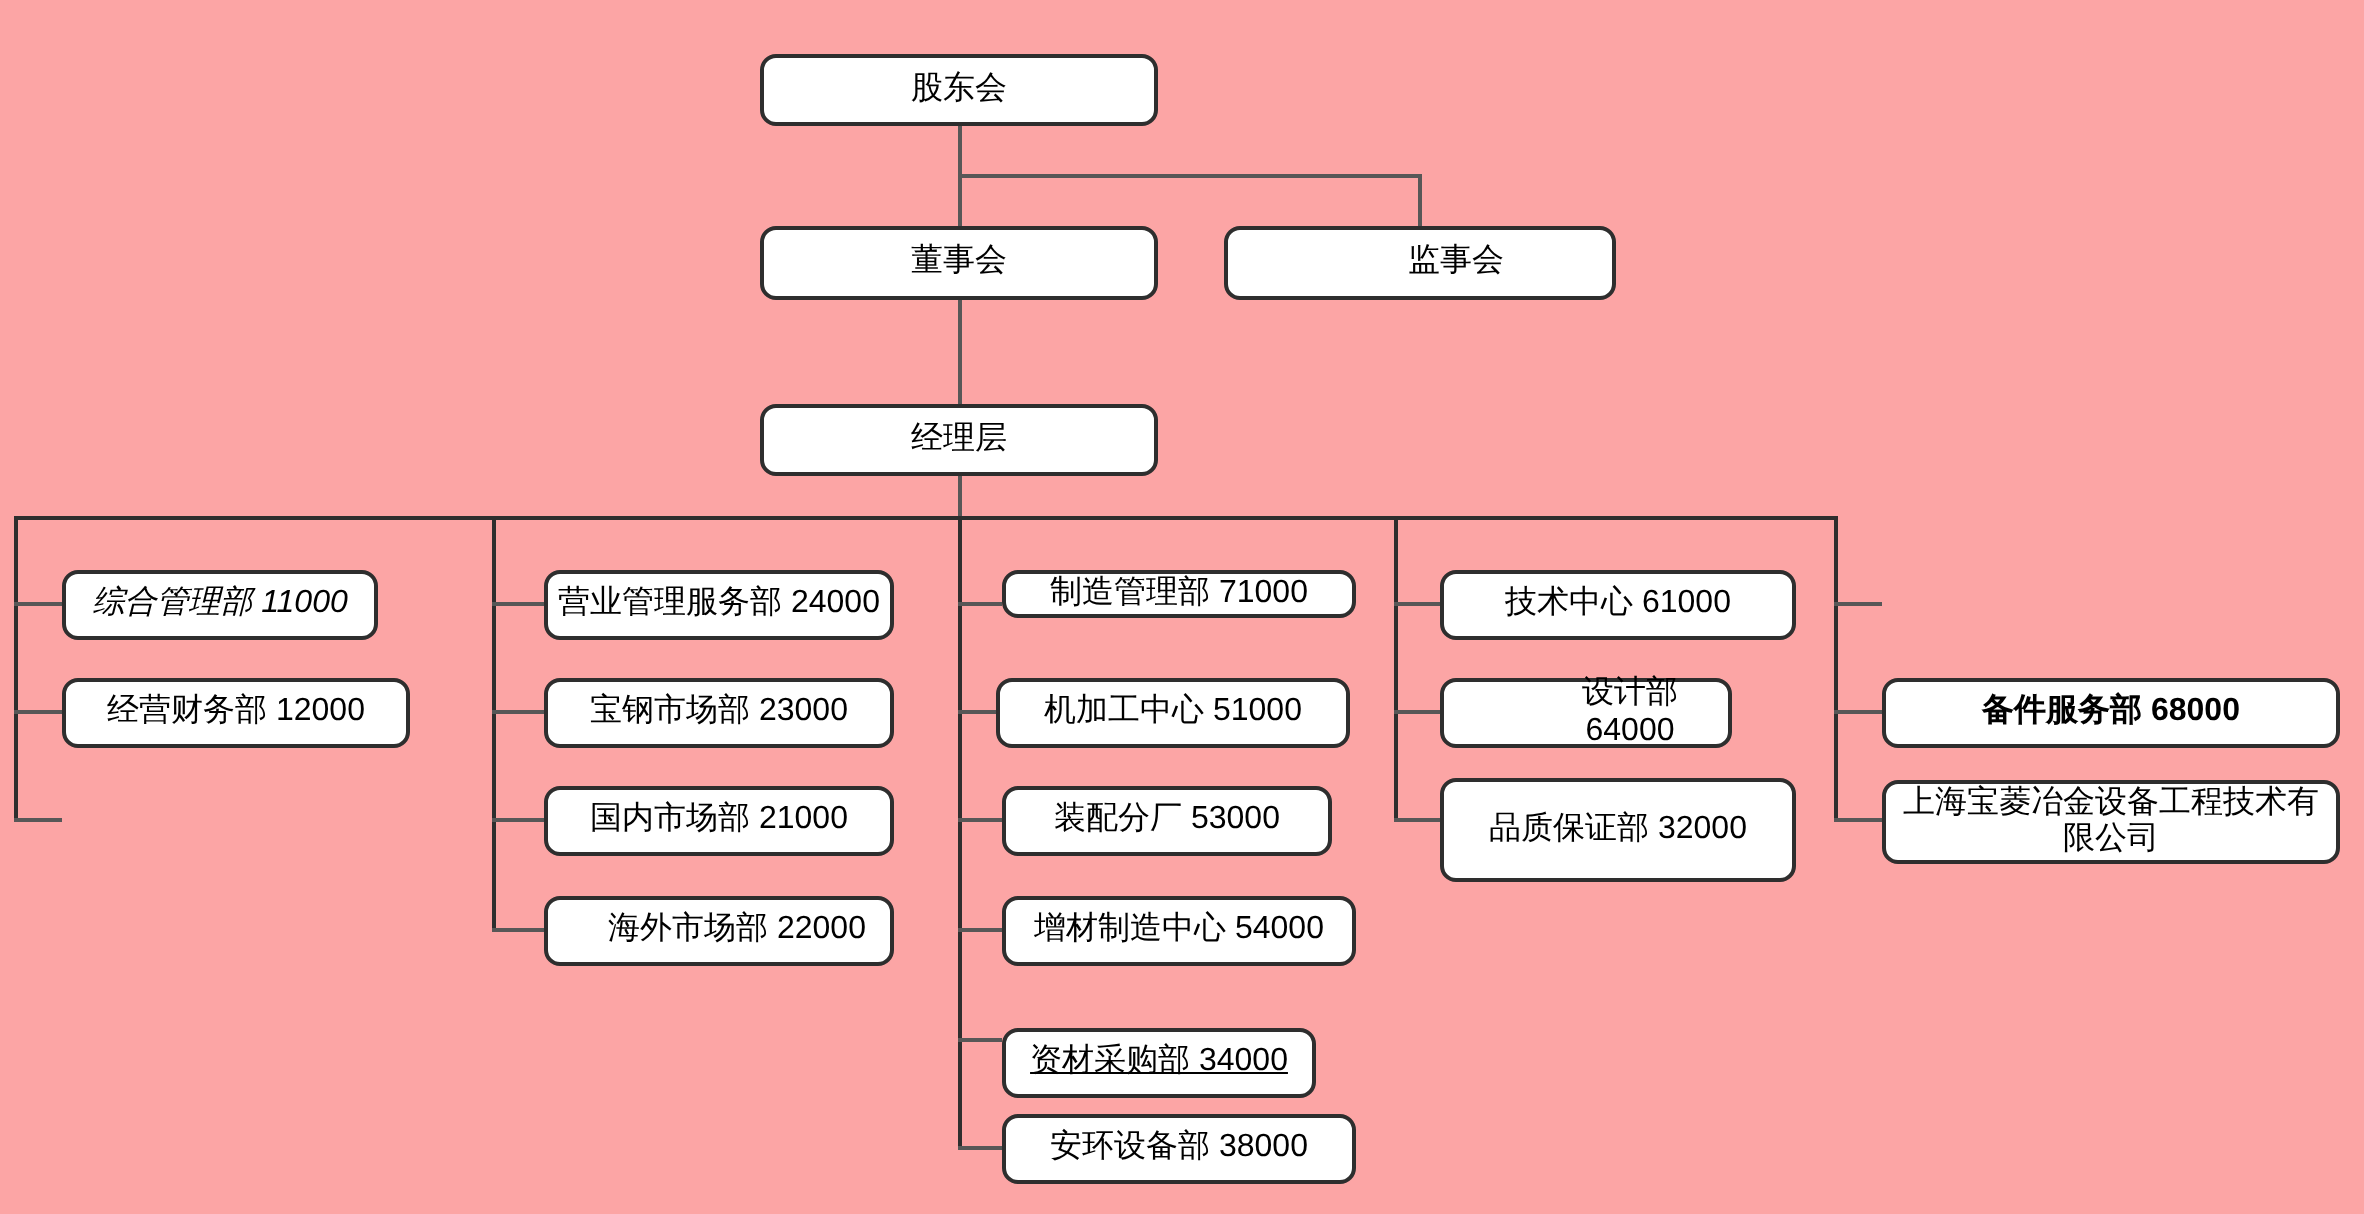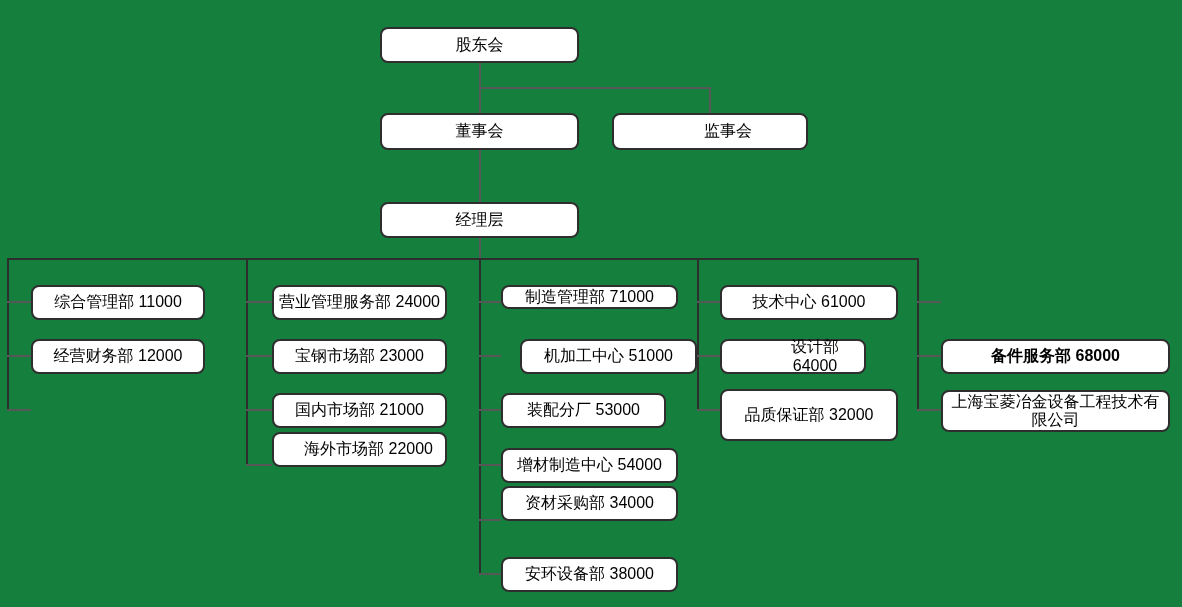--- a/index.html
+++ b/index.html
@@ -5,21 +5,21 @@
   html, body {
     margin: 0;
     padding: 0;
     background: #ffffff;
     font-family: "Liberation Sans", "DejaVu Sans", sans-serif;
   }
   #org-chart {
     position: relative;
     width: 1182px;
     height: 607px;
-    background: #15803d;
+    background: #fca5a5;
     overflow: hidden;
   }
   .node {
     position: absolute;
     box-sizing: border-box;
     background: #ffffff;
     border: 2px solid #2e2e2e;
     border-radius: 8px;
     display: flex;
     align-items: center;
@@ -61,43 +61,43 @@
 
   <div class="vl main-line" style="left:7px;   top:258px; height:153px;"></div>
   <div class="vl main-line" style="left:246px; top:258px; height:208px;"></div>
   <div class="vl main-line" style="left:479px; top:258px; height:317px;"></div>
   <div class="vl main-line" style="left:697px; top:258px; height:153px;"></div>
   <div class="vl main-line" style="left:917px; top:258px; height:153px;"></div>
 
   <div class="hl" style="left:7px; top:301px; width:24px;"></div>
   <div class="hl" style="left:7px; top:355px; width:24px;"></div>
   <div class="hl" style="left:7px; top:409px; width:24px;"></div>
-  <div class="node" style="left:31px; top:285px; width:174px; height:35px;">综合管理部 11000</div>
+  <div class="node" style="left:31px; top:285px; width:158px; height:35px;font-style:italic;">综合管理部 11000</div>
   <div class="node" style="left:31px; top:339px; width:174px; height:35px;">经营财务部 12000</div>
 
   <div class="hl" style="left:246px; top:301px; width:26px;"></div>
   <div class="hl" style="left:246px; top:355px; width:26px;"></div>
   <div class="hl" style="left:246px; top:409px; width:26px;"></div>
   <div class="hl" style="left:246px; top:464px; width:26px;"></div>
   <div class="node" style="left:272px; top:285px; width:175px; height:35px;">营业管理服务部 24000</div>
   <div class="node" style="left:272px; top:339px; width:175px; height:35px;">宝钢市场部 23000</div>
   <div class="node" style="left:272px; top:393px; width:175px; height:35px;">国内市场部 21000</div>
-  <div class="node" style="left:272px; top:432px; width:175px; height:35px;padding-left:22px;">海外市场部 22000</div>
+  <div class="node" style="left:272px; top:448px; width:175px; height:35px;padding-left:22px;">海外市场部 22000</div>
 
   <div class="hl" style="left:479px; top:301px; width:22px;"></div>
   <div class="hl" style="left:479px; top:355px; width:22px;"></div>
   <div class="hl" style="left:479px; top:409px; width:22px;"></div>
   <div class="hl" style="left:479px; top:464px; width:22px;"></div>
   <div class="hl" style="left:479px; top:519px; width:22px;"></div>
   <div class="hl" style="left:479px; top:573px; width:22px;"></div>
   <div class="node" style="left:501px; top:285px; width:177px; height:24px;">制造管理部 71000</div>
-  <div class="node" style="left:520px; top:339px; width:177px; height:35px;">机加工中心 51000</div>
+  <div class="node" style="left:498px; top:339px; width:177px; height:35px;">机加工中心 51000</div>
   <div class="node" style="left:501px; top:393px; width:165px; height:35px;">装配分厂 53000</div>
   <div class="node" style="left:501px; top:448px; width:177px; height:35px;">增材制造中心 54000</div>
-  <div class="node" style="left:501px; top:486px; width:177px; height:35px;">资材采购部 34000</div>
+  <div class="node" style="left:501px; top:514px; width:157px; height:35px;text-decoration:underline;">资材采购部 34000</div>
   <div class="node" style="left:501px; top:557px; width:177px; height:35px;">安环设备部 38000</div>
 
   <div class="hl" style="left:697px; top:301px; width:23px;"></div>
   <div class="hl" style="left:697px; top:355px; width:23px;"></div>
   <div class="hl" style="left:697px; top:409px; width:23px;"></div>
   <div class="node" style="left:720px; top:285px; width:178px; height:35px;">技术中心 61000</div>
   <div class="node" style="left:720px; top:339px; width:146px; height:35px;padding-left:48px;">设计部 64000</div>
   <div class="node" style="left:720px; top:389px; width:178px; height:52px;">品质保证部 32000</div>
 
   <div class="hl" style="left:917px; top:301px; width:24px;"></div>

